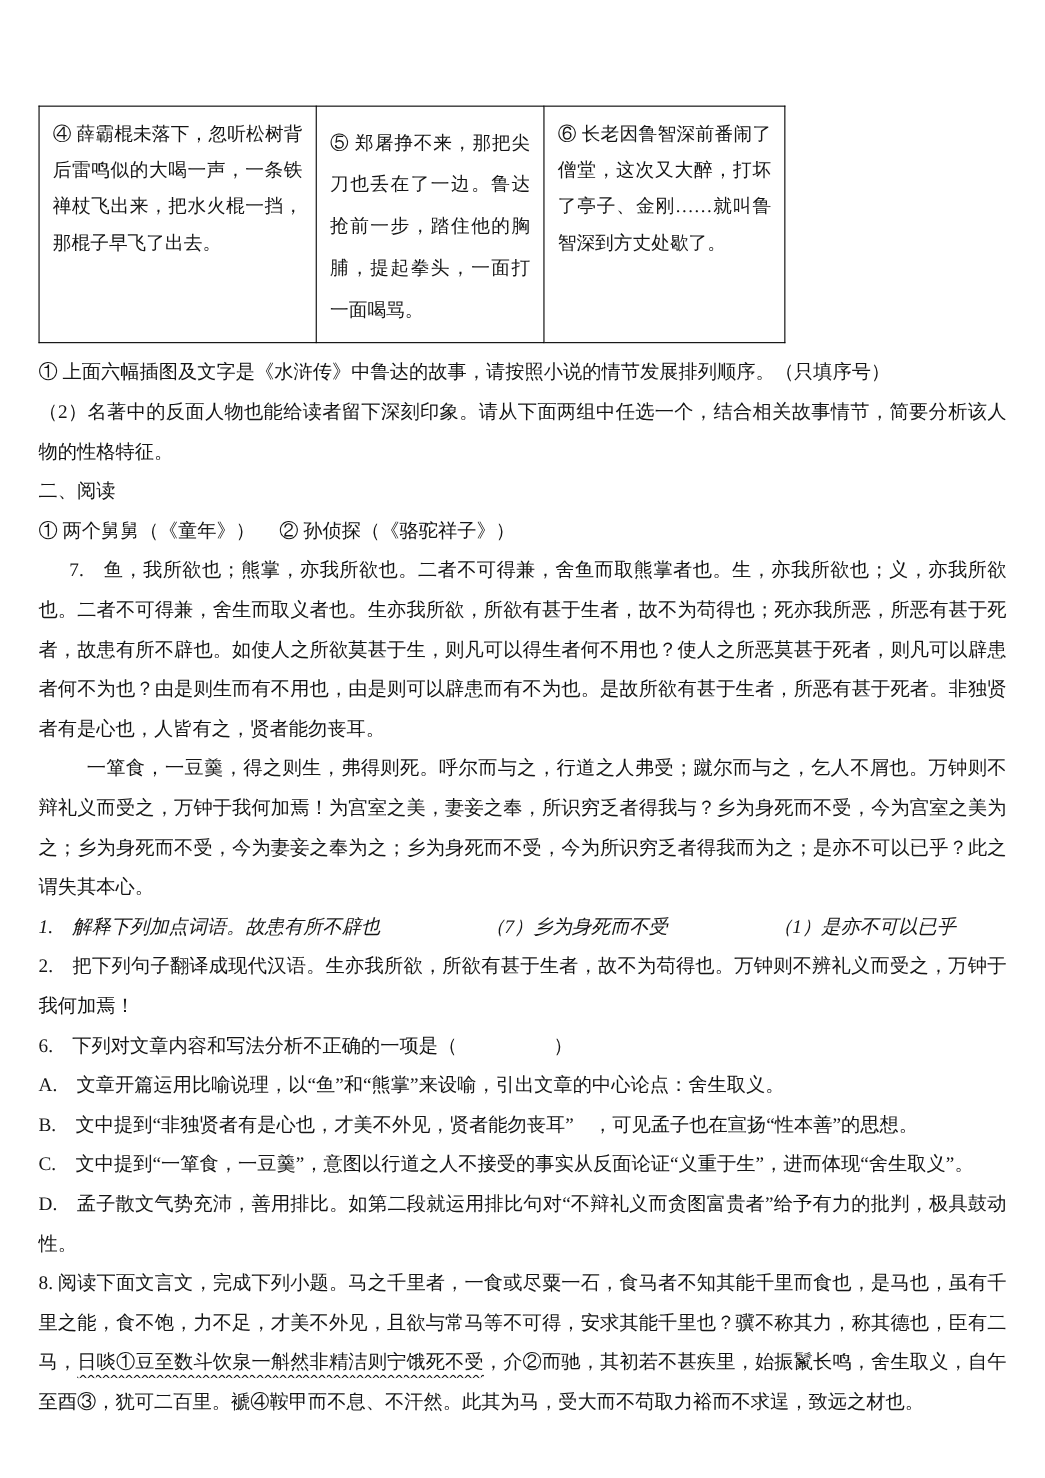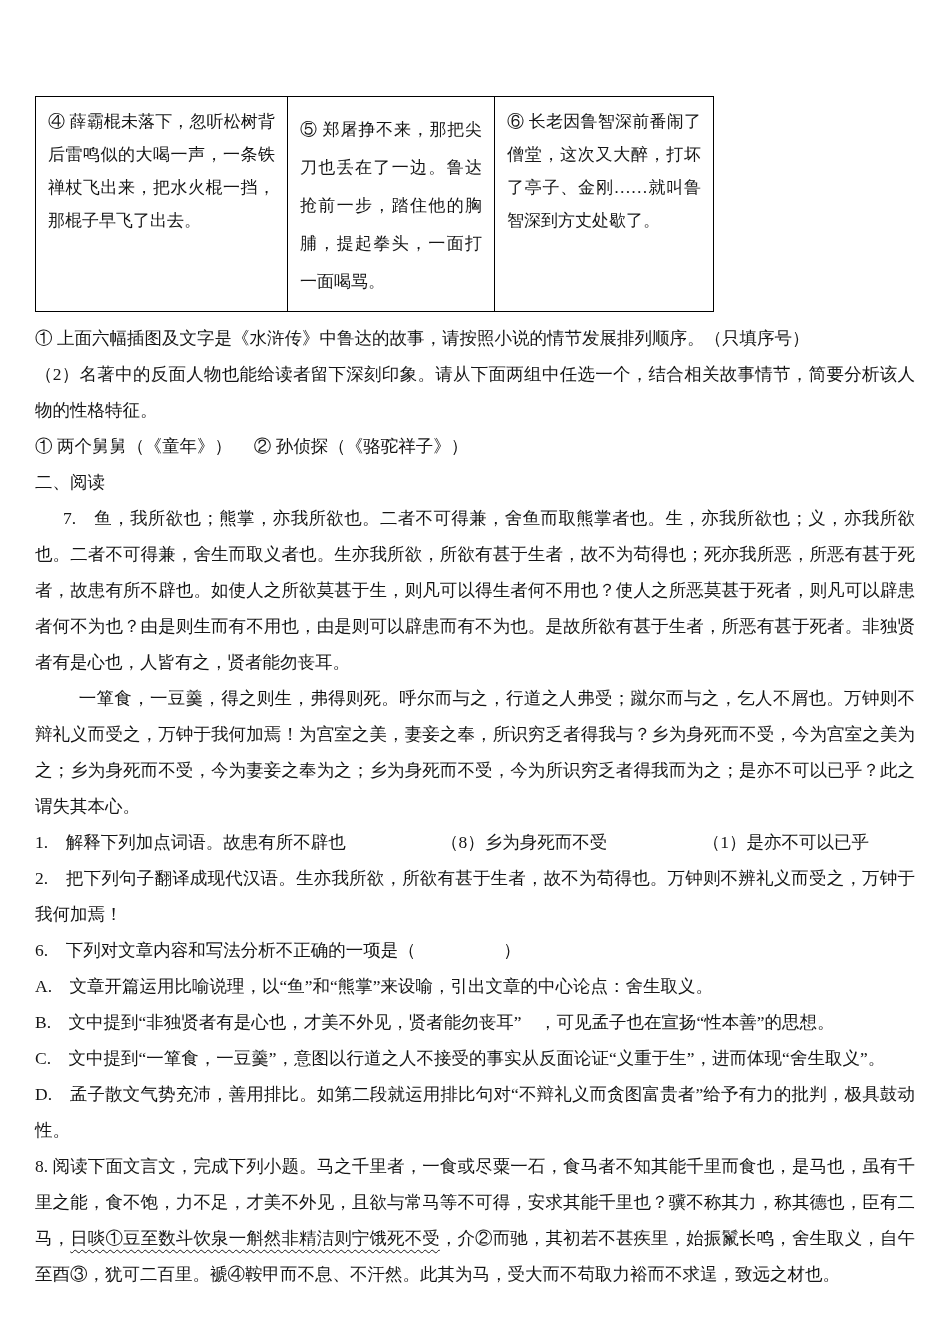--- a/index.html
+++ b/index.html
@@ -27,21 +27,21 @@
     line-height: 33px;
     text-align: justify;
   }
   td.c1 { width: 252px; }
   td.c2 { width: 207px; line-height: 38px; padding-top: 14px; }
   td.c3 { width: 219px; }
   .content { margin-top: 8px; }
   .line, .para { text-align: justify; }
   .indent1 { text-indent: 1.6em; }
   .indent2 { text-indent: 2.5em; }
-  .q1row { display: flex; justify-content: space-between; padding-right: 46px; }
+  .q1row { display: flex; justify-content: space-between; padding-right: 46px; font-style: italic; }
   .u  { text-decoration-thickness: 1px; text-underline-offset: 5px; }
   .uw { text-decoration: underline wavy; text-decoration-thickness: 1px; text-underline-offset: 5px; }
 </style>
 </head>
 <body>
 
 <div class="page">
 
   <table class="story-table">
     <tbody>
@@ -59,31 +59,31 @@
   </tbody>
     </table>
 
   <div class="content">
 
     <p class="line">① 上面六幅插图及文字是《水浒传》中鲁达的故事，请按照小说的情节发展排列顺序。（只填序号）</p>
 
 
     <p class="para">（2）名著中的反面人物也能给读者留下深刻印象。请从下面两组中任选一个，结合相关故事情节，简要分析该人物的性格特征。</p>
 
+    <p class="line">二、阅读</p>
+
     <p class="line">① 两个舅舅（《童年》）　 ② 孙侦探（《骆驼祥子》）</p>
-
-    <p class="line">二、阅读</p>
 
     <p class="para indent1">7.　鱼，我所欲也；熊掌，亦我所欲也。二者不可得兼，舍鱼而取熊掌者也。生，亦我所欲也；义，亦我所欲也。二者不可得兼，舍生而取义者也。生亦我所欲，所欲有甚于生者，故不为苟得也；死亦我所恶，所恶有甚于死者，故患有所不辟也。如使人之所欲莫甚于生，则凡可以得生者何不用也？使人之所恶莫甚于死者，则凡可以辟患者何不为也？由是则生而有不用也，由是则可以辟患而有不为也。是故所欲有甚于生者，所恶有甚于死者。非独贤者有是心也，人皆有之，贤者能勿丧耳。</p>
 
     <p class="para indent2">一箪食，一豆羹，得之则生，弗得则死。呼尔而与之，行道之人弗受；蹴尔而与之，乞人不屑也。万钟则不辩礼义而受之，万钟于我何加焉！为宫室之美，妻妾之奉，所识穷乏者得我与？乡为身死而不受，今为宫室之美为之；乡为身死而不受，今为妻妾之奉为之；乡为身死而不受，今为所识穷乏者得我而为之；是亦不可以已乎？此之谓失其本心。</p>
 
     <p class="line q1row">
       <span>1.　解释下列加点词语。故患有所不辟也</span>
-      <span>（8）乡为身死而不受</span>
+      <span>（7）乡为身死而不受</span>
       <span>（1）是亦不可以已乎</span>
     </p>
 
     <p class="para">2.　把下列句子翻译成现代汉语。生亦我所欲，所欲有甚于生者，故不为苟得也。万钟则不辨礼义而受之，万钟于我何加焉！</p>
 
     <p class="line">6.　下列对文章内容和写法分析不正确的一项是（　　　　　）</p>
 
     <p class="para">A.　文章开篇运用比喻说理，以“鱼”和“熊掌”来设喻，引出文章的中心论点：舍生取义。</p>
 
     <p class="para">B.　文中提到“非独贤者有是心也，才美不外见，贤者能勿丧耳”　，可见孟子也在宣扬“性本善”的思想。</p>

